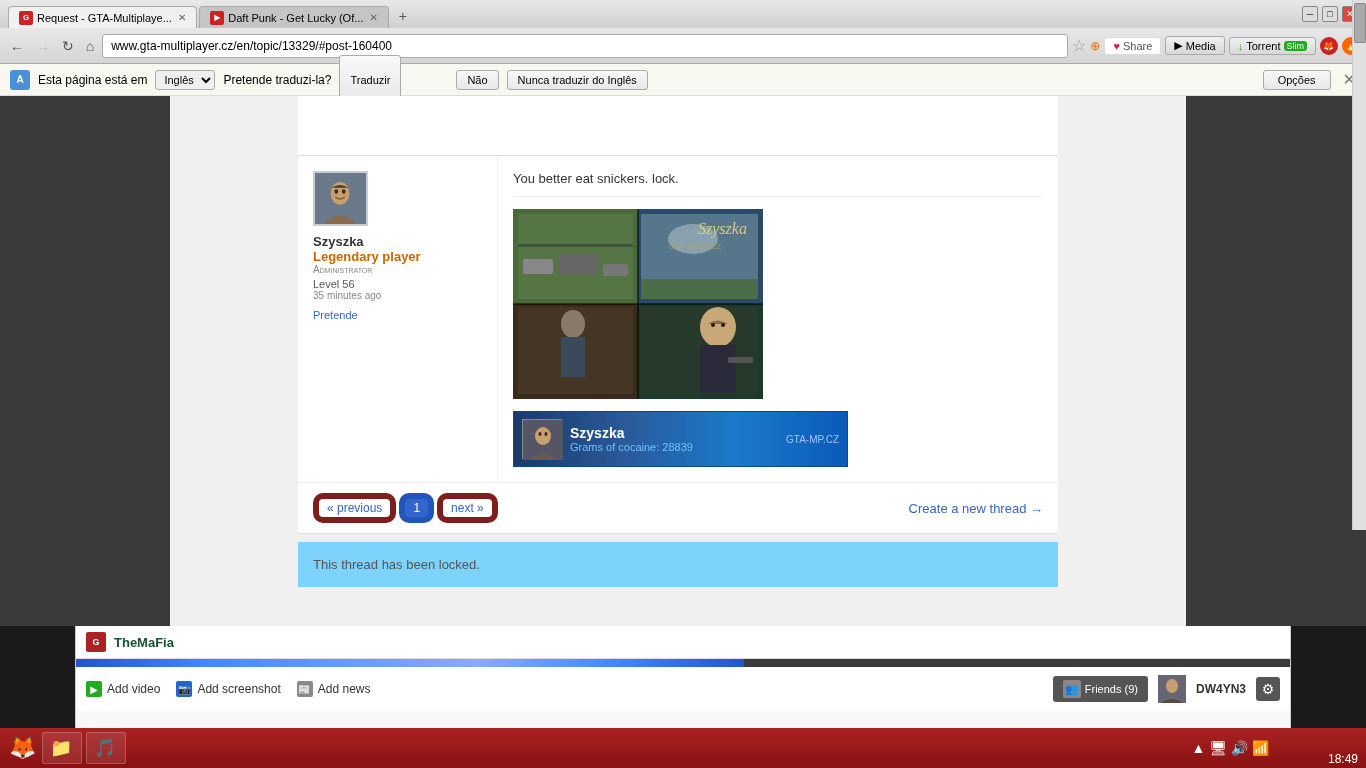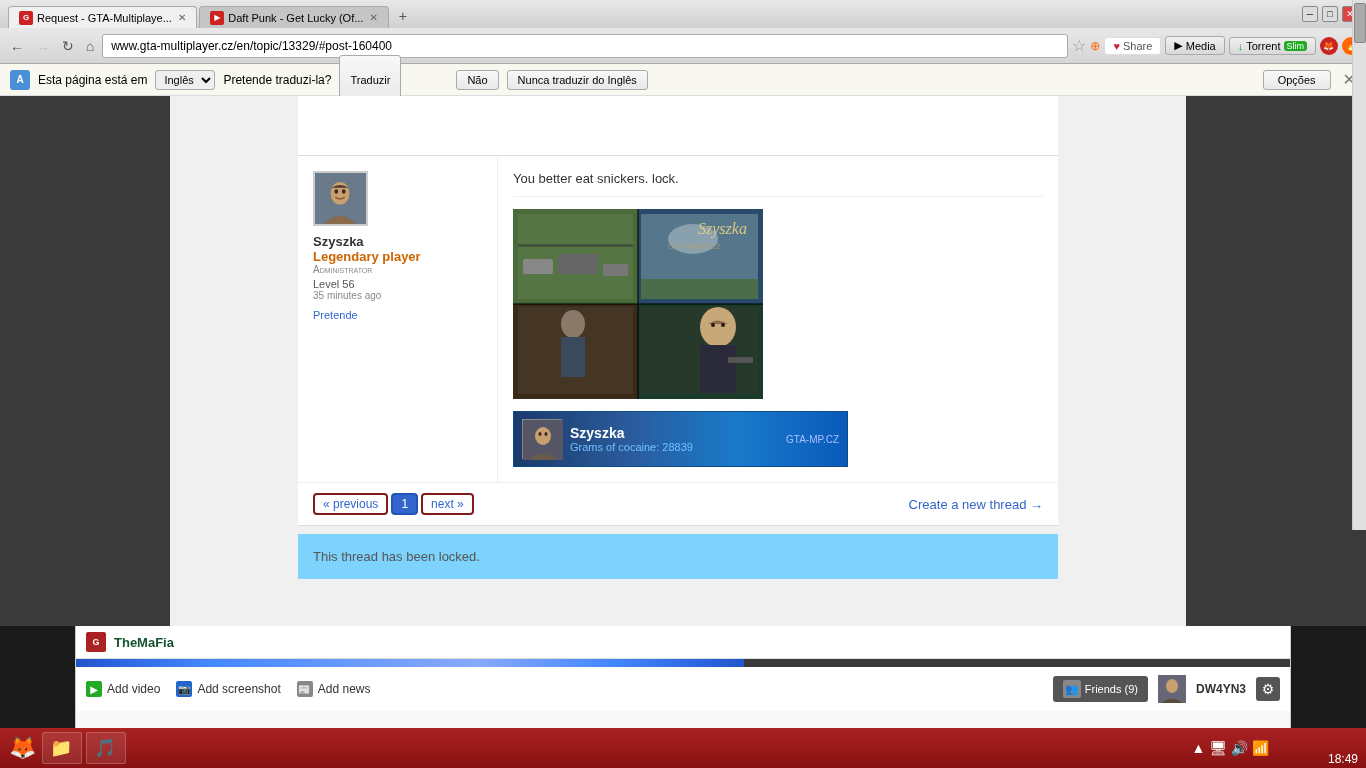--- a/index.html
+++ b/index.html
@@ -191,26 +191,26 @@
       align-items: center;
       justify-content: space-between;
       padding: 10px 15px;
       background: white;
       border-bottom: 1px solid #ddd;
     }
     .page-nav { display: flex; align-items: center; gap: 3px; }
     .page-link {
       display: inline-block;
       padding: 2px 8px;
-      border: 2px solid #7f1d1d;
+      border: 6px solid #7f1d1d;
       color: #3366cc;
       font-size: 12px;
       cursor: pointer;
       text-decoration: none;
-      border-radius: 4px;
+      border-radius: 10px;
     }
     .page-link.current { background: #3366cc; color: white; border-color: #2255bb; }
     .create-thread { color: #3366cc; font-size: 13px; text-decoration: none; }
 
     
     .thread-locked {
       background: #7dd3fc;
       padding: 15px;
       font-size: 13px;
       color: #555;

